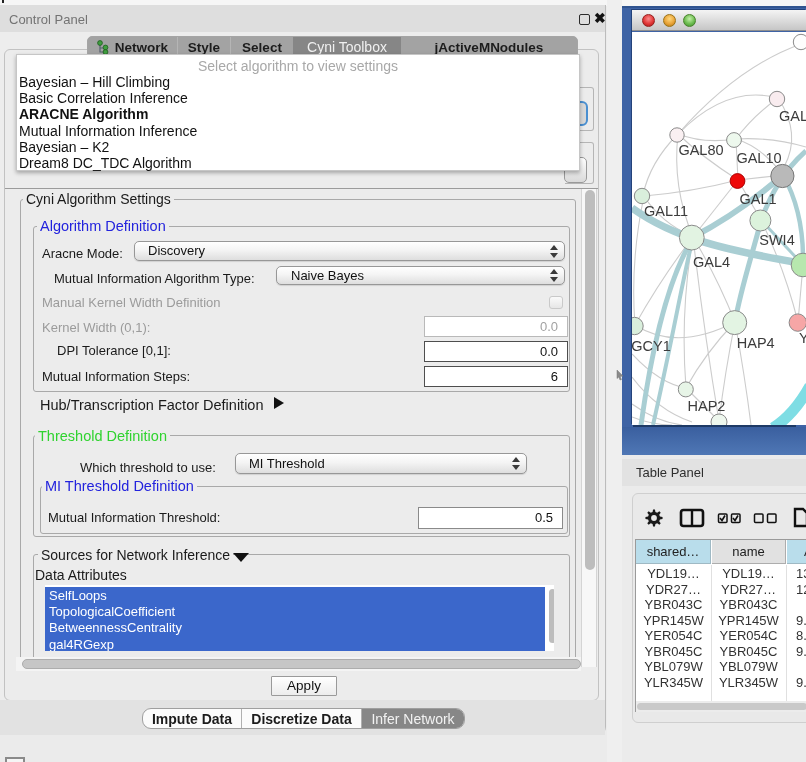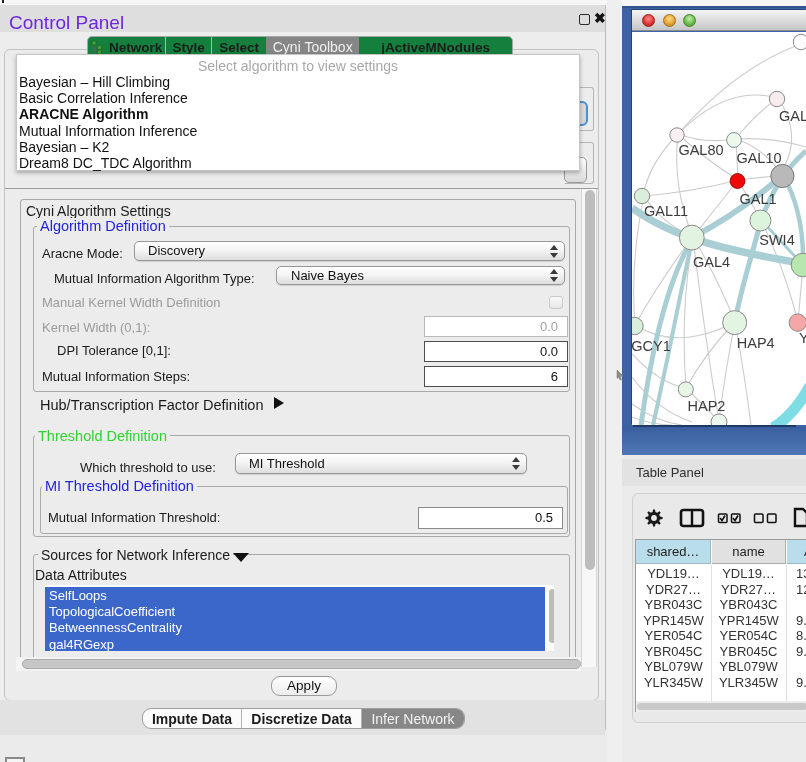--- a/index.html
+++ b/index.html
@@ -18,25 +18,25 @@
 </style>
 </head>
 <body>
 
 <div class="abs" style="left:0;top:0;width:806px;height:6px;background:#f6f6f6;"></div>
 <div class="abs" style="left:2px;top:0;width:2px;height:3px;background:#222;"></div>
 
 <div class="abs" style="left:0;top:5px;width:606px;height:730px;background:#ededed;border-right:1px solid #bcbcbc;border-bottom:1px solid #c4c4c4;border-radius:0 0 8px 8px;">
 
   <div class="abs" style="left:0;top:0;width:100%;height:27px;background:#dedede;"></div>
-  <div class="abs" style="left:9px;top:7px;font-size:19px;color:#6d28d9;">Control Panel</div>
+  <div class="abs" style="left:9px;top:7px;font-size:13px;color:#737373;">Control Panel</div>
   <div class="abs" style="left:579px;top:9px;width:11px;height:11px;border:1.5px solid #2b2b2b;border-radius:2px;"></div>
   <div class="abs" style="left:594px;top:5px;font-size:14px;font-weight:bold;color:#111;">✖</div>
 
-  <div class="abs" style="left:87px;top:31px;width:426px;height:22px;background:#15803d;border:1px solid #a5a5a5;border-radius:5px;overflow:hidden;display:flex;z-index:5;text-align:right;">
+  <div class="abs" style="left:87px;top:31px;width:491px;height:22px;background:#a3a3a3;border:1px solid #a5a5a5;border-radius:5px;overflow:hidden;display:flex;z-index:5;text-align:right;">
     <div class="seg" style="width:90px;height:100%;border-right:1px solid #b5b5b5;font-size:13.5px;">
       <svg width="14" height="15" viewBox="0 0 14 15" style="margin-right:4px;">
         <path d="M3 3 L3 12 L8 12 M3 8 L8 8" stroke="#56606e" stroke-width="1.2" fill="none"></path>
         <circle cx="3" cy="3" r="2.4" fill="#3f9e3f" stroke="#1e5c1e" stroke-width="0.8"></circle>
         <circle cx="8.5" cy="7.5" r="2.4" fill="#3f9e3f" stroke="#1e5c1e" stroke-width="0.8"></circle>
         <circle cx="8.5" cy="12" r="2.4" fill="#3f9e3f" stroke="#1e5c1e" stroke-width="0.8"></circle>
       </svg>Network</div>
     <div class="seg" style="width:53px;height:100%;border-right:1px solid #b5b5b5;font-size:13.5px;">Style</div>
     <div class="seg" style="width:62px;height:100%;font-size:13.5px;">Select</div>
     <div class="seg" style="width:108px;height:100%;font-size:14px;font-weight:normal;background:#868686;color:#f0f0f0;">Cyni Toolbox</div>
@@ -49,21 +49,21 @@
   <div class="abs" style="left:572px;top:96px;width:16px;height:25px;border:2.5px solid #4a8fd0;border-radius:6px;background:#d8d8d8;"></div>
   <div class="abs" style="left:565px;top:137px;width:29px;height:42px;border:1px solid #b5b5b5;border-left:none;border-radius:0 3px 3px 0;"></div>
   <div class="abs" style="left:564px;top:152px;width:23px;height:26px;border:1px solid #999;border-radius:5px;background:linear-gradient(#fff,#d9d9d9);"></div>
 
   <div class="abs" style="left:5px;top:183px;width:593px;height:1px;background:#9b9b9b;"></div>
 
   <div class="abs" style="left:581px;top:184px;width:16px;height:478px;background:#f7f7f7;border-left:1px solid #d4d4d4;border-right:1px solid #d4d4d4;"></div>
   <div class="abs" style="left:584.5px;top:185px;width:10px;height:380px;background:#bdbdbd;border-radius:5px;"></div>
 
   <div class="gbox" style="left:20px;top:194px;width:556px;height:466px;"></div>
-  <div class="glab" style="left:23px;top:198px;color:#1a1a1a;">Cyni Algorithm Settings</div>
+  <div class="glab" style="left:23px;top:186px;color:#1a1a1a;">Cyni Algorithm Settings</div>
 
   <div class="gbox" style="left:33px;top:221px;width:537px;height:166px;"></div>
   <div class="glab" style="left:37px;top:213px;color:#2323dd;font-size:14.5px;">Algorithm Definition</div>
 
   <div class="blab" style="left:42px;top:241px;">Aracne Mode:</div>
   <div class="combo" style="left:134px;top:236px;width:431px;height:20px;line-height:18px;"><span style="margin-left:13px;margin-top:16px;">Discovery</span><span class="spin"></span></div>
 
   <div class="blab" style="left:42px;top:266px;padding-left:12px;">Mutual Information Algorithm Type:</div>
   <div class="combo" style="left:276px;top:261px;width:289px;height:19px;line-height:17px;"><span style="margin-left:14px;">Naive Bayes</span><span class="spin"></span></div>
 
@@ -101,21 +101,21 @@
   <div class="blab" style="left:35px;top:563px;font-size:14px;">Data Attributes</div>
 
   <div class="abs" style="left:45px;top:580px;width:509px;height:66px;background:#fff;overflow:hidden;">
     <div style="position:absolute;left:0;top:2px;width:500px;height:64px;background:#3b67cb;color:#fff;font-size:13px;line-height:16.2px;padding-left:4px;padding-top:1px;">SelfLoops<br>TopologicalCoefficient<br>BetweennessCentrality<br>gal4RGexp</div>
     <div style="position:absolute;left:504px;top:4px;width:7px;height:54px;background:#bdbdbd;border-radius:3.5px;"></div>
   </div>
 
   <div class="abs" style="left:16px;top:652px;width:565px;height:14px;background:#f4f4f4;"></div>
   <div class="abs" style="left:22px;top:654px;width:559px;height:10px;background:#c6c6c6;border:1px solid #adadad;border-radius:5.5px;"></div>
 
-  <div class="abs" style="left:271px;top:671px;width:66px;height:20px;border:1px solid #9a9a9a;border-radius:9px;background:linear-gradient(#ffffff,#ececec);font-size:13.5px;color:#111;text-align:center;line-height:18px;">Apply</div>
+  <div class="abs" style="left:271px;top:671px;width:66px;height:20px;border:1px solid #9a9a9a;border-radius:1px;background:linear-gradient(#ffffff,#ececec);font-size:13.5px;color:#111;text-align:center;line-height:18px;">Apply</div>
 
   <div class="abs" style="left:0;top:695px;width:100%;height:35px;background:#e2e2e2;"></div>
   <div class="abs" style="left:142px;top:703px;width:323px;height:21px;border:1px solid #9f9f9f;border-radius:9px;background:#fbfbfb;overflow:hidden;display:flex;">
     <div class="seg" style="width:99px;border-right:1px solid #b0b0b0;">Impute Data</div>
     <div class="seg" style="width:120px;border-right:1px solid #b0b0b0;">Discretize Data</div>
     <div class="seg" style="flex:1;font-weight:normal;background:#878787;color:#f2f2f2;">Infer Network</div>
   </div>
 </div>
 
 <div class="abs" style="left:16px;top:54px;width:564px;height:117px;background:#fff;border:1px solid #c6c6c6;box-shadow:0 2px 4px rgba(0,0,0,0.3);z-index:40;">

